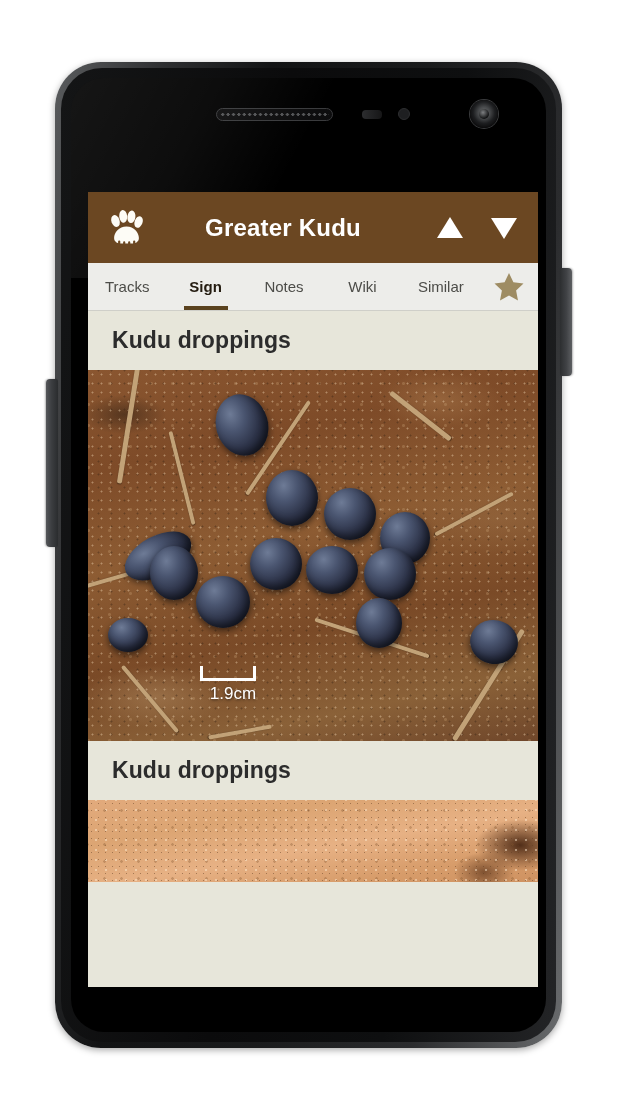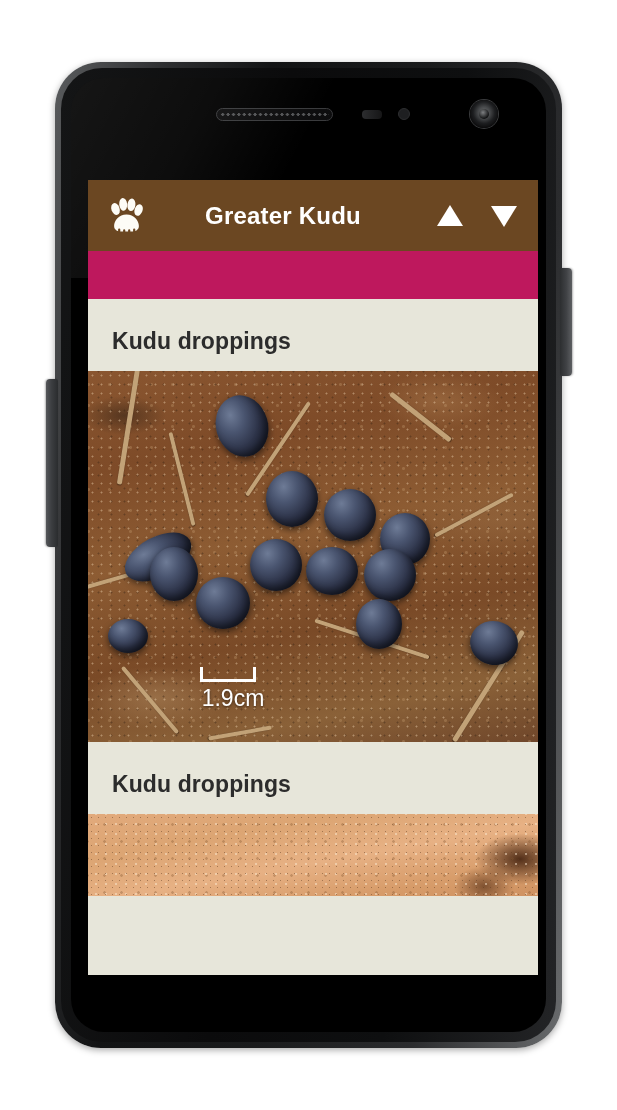--- a/index.html
+++ b/index.html
@@ -72,23 +72,23 @@
   }
   #pwr-btn {
     position:absolute; left:560px; top:268px; width:12px; height:108px;
     border-radius:2px 4px 4px 2px;
     background:linear-gradient(270deg,#5d5f62 0%,#414346 45%,#2c2e30 100%);
     box-shadow:1px 0 2px rgba(0,0,0,.3);
   }
 
   
   #screen {
-    position:absolute; left:88px; top:180px;
+    position:absolute; left:88px; top:192px;
     width:450px; height:795px;
-    background:#be185d;
+    background:#14532d;
     overflow:hidden;
   }
 
   
   #actionbar {
     position:relative;
     height:71px;
     background:#6b4722;
     display:flex; align-items:center;
   }
@@ -124,21 +124,21 @@
     flex:0 0 58px; display:flex; align-items:center; justify-content:center;
   }
 
   
   #content { position:absolute; top:119px; left:0; right:0; bottom:0; background:#e7e6da; }
 
   .section-title {
     background:#e7e6da;
     color:#2c2c2c;
     font-size:23px; font-weight:bold;
-    padding:29px 0 16px 24px;
+    padding:16px 0 16px 24px;
     letter-spacing:.1px;
   }
 
   
   .photo { position:relative; width:450px; overflow:hidden; }
   #photo1 { height:371px; background:#7a4c2c; }
   .soil {
     position:absolute; inset:0;
     background:
       radial-gradient(ellipse 60px 28px at 8% 12%, rgba(40,28,18,.5), transparent 70%),
@@ -169,21 +169,21 @@
 
   
   #scalebar {
     position:absolute; left:112px; top:296px;
     width:56px; height:15px;
     border:3px solid #ffffff; border-top:none;
   }
   #scalelabel {
     position:absolute; left:95px; top:314px;
     width:100px; text-align:center;
-    color:#ffffff; font-size:23px; font-weight:500;
+    color:#ffffff; font-size:17px; font-weight:500;
     text-shadow:0 1px 3px rgba(0,0,0,.6);
   }
 
   
   .body-text {
     background:#e7e6da; color:#232323;
     font-size:17.5px; line-height:25px;
     padding:12px 22px 14px 22px;
   }
 
@@ -242,20 +242,32 @@
     <div id="app-title">Greater Kudu</div>
 
     <svg class="navarrow" viewBox="0 0 40 40">
       <polygon points="20,9 33,30 7,30" fill="#ffffff"></polygon>
     </svg>
     <svg class="navarrow" viewBox="0 0 40 40">
       <polygon points="20,31 33,10 7,10" fill="#ffffff"></polygon>
     </svg>
   </div>
 
+  <div id="tabbar">
+    <div class="tab">Tracks</div>
+    <div class="tab active">Sign</div>
+    <div class="tab">Notes</div>
+    <div class="tab">Wiki</div>
+    <div class="tab">Similar</div>
+    <div id="tab-star">
+      <svg width="34" height="34" viewBox="0 0 34 34">
+        <polygon points="17,3 21.4,12.2 31.5,13.5 24.1,20.5 26,30.5 17,25.6 8,30.5 9.9,20.5 2.5,13.5 12.6,12.2" fill="#9e8c63"></polygon>
+      </svg>
+    </div>
+  </div>
 
   <div id="content">
 
     <div class="section-title">Kudu droppings</div>
 
     <div class="photo" id="photo1">
       <div class="soil"></div>
       <div class="grain"></div>
 
       <div class="twig" style="left:38px;  top:-4px;  width:5px;  height:118px; transform:rotate(9deg);"></div>

